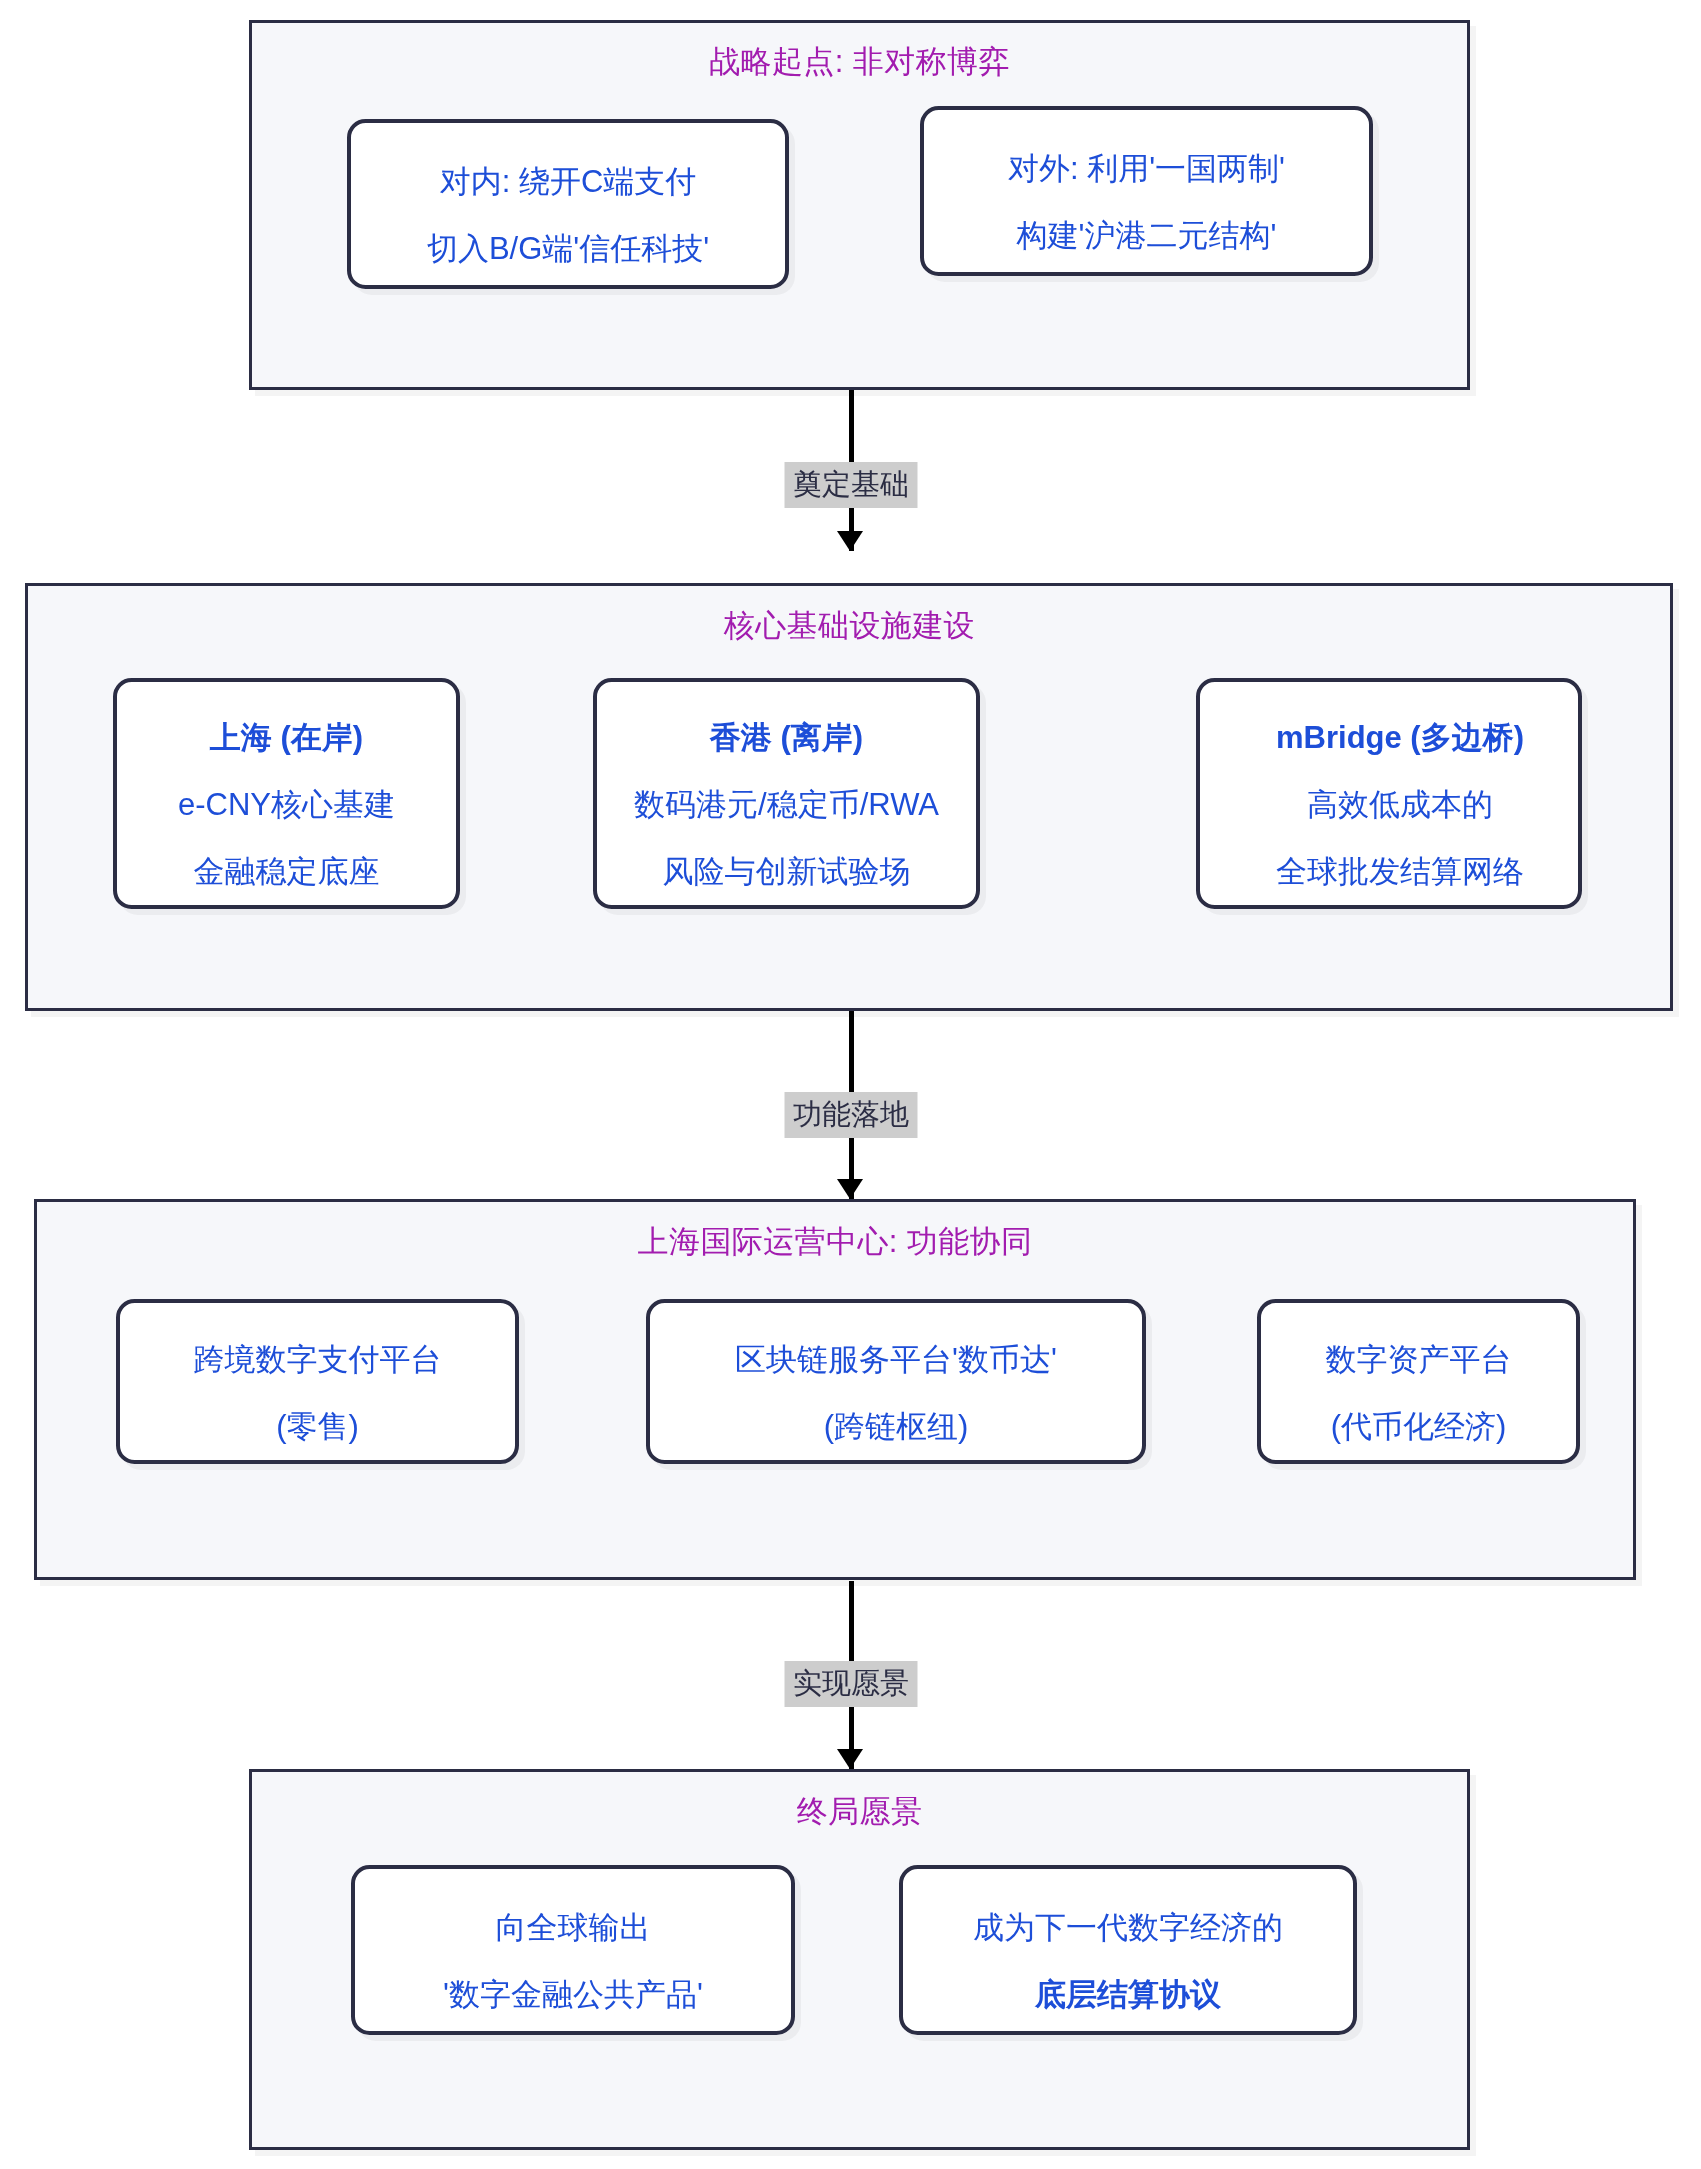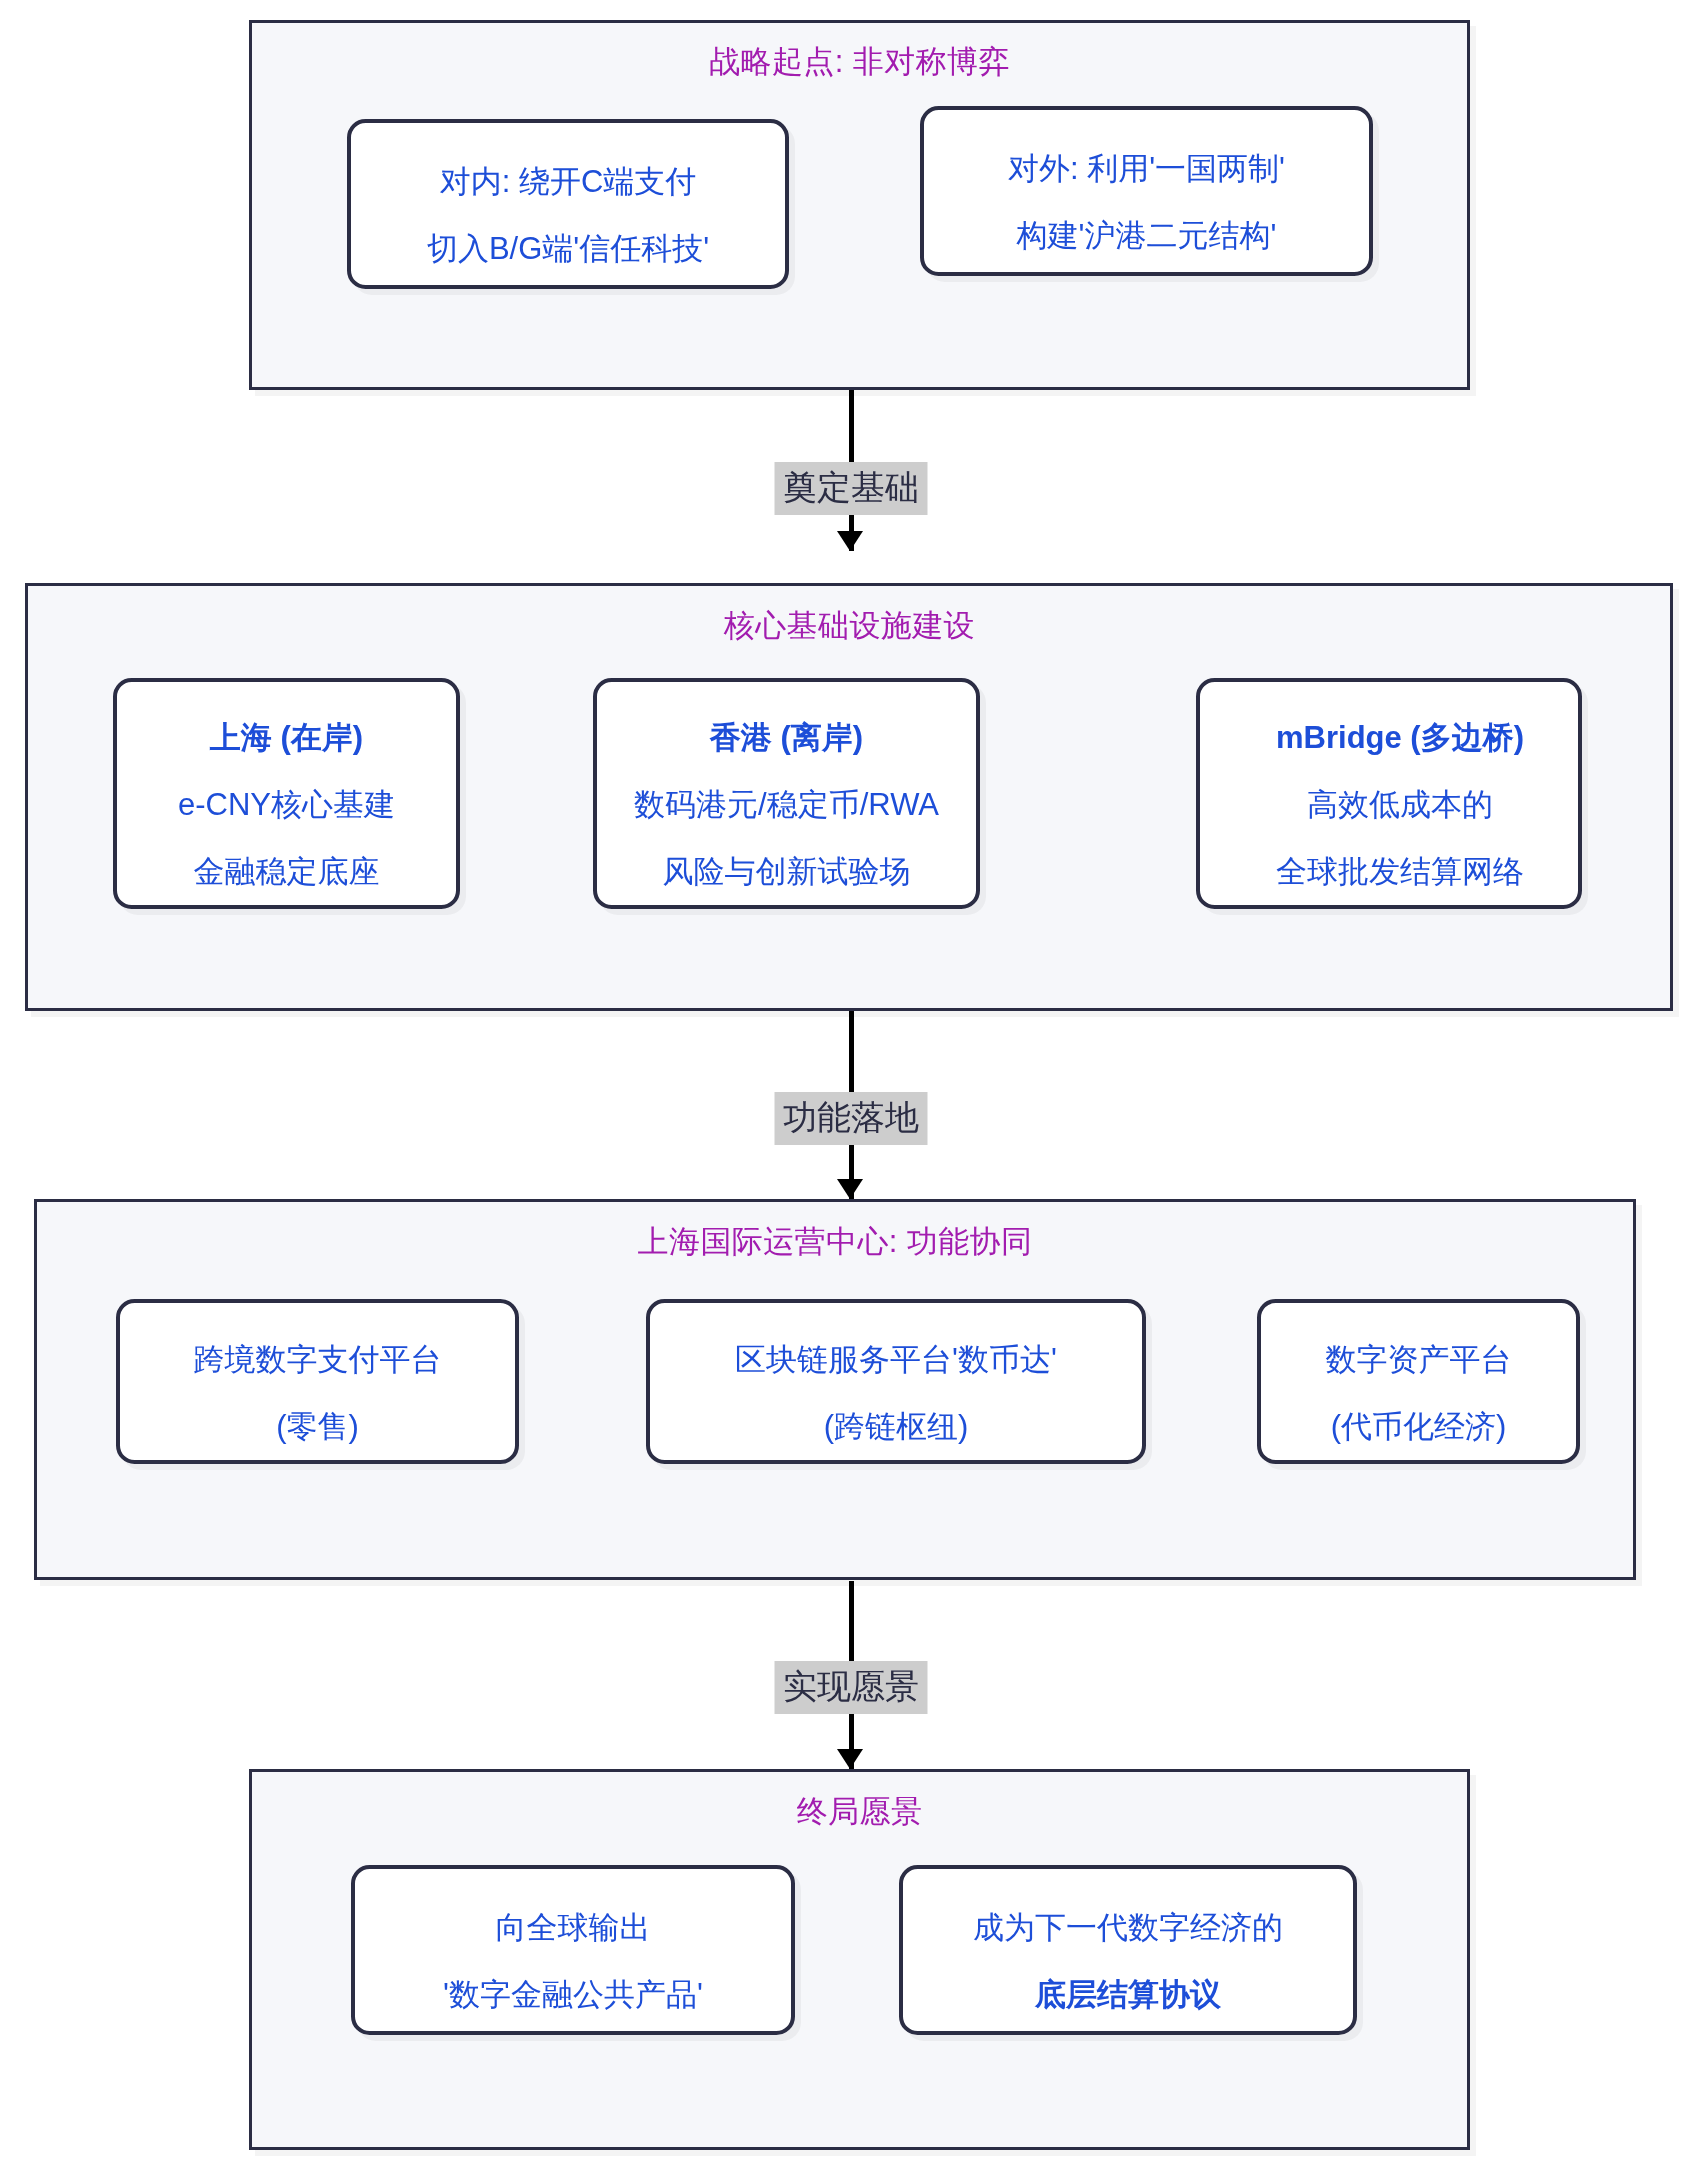--- a/index.html
+++ b/index.html
@@ -86,21 +86,21 @@
     height: 0;
     border-left: 13.6px solid transparent;
     border-right: 13.6px solid transparent;
     border-top: 20.3px solid #000000;
   }
   .edge-label {
     position: absolute;
     transform: translateX(-50%);
     background: #cdcdcd;
     color: #2b2d44;
-    font-size: 34px;
+    font-size: 29px;
     line-height: 1.25;
     padding: 4.2px 8.5px 6px 8.5px;
     white-space: nowrap;
   }
 </style>
 </head>
 <body>
 
 <div id="chart">
 

